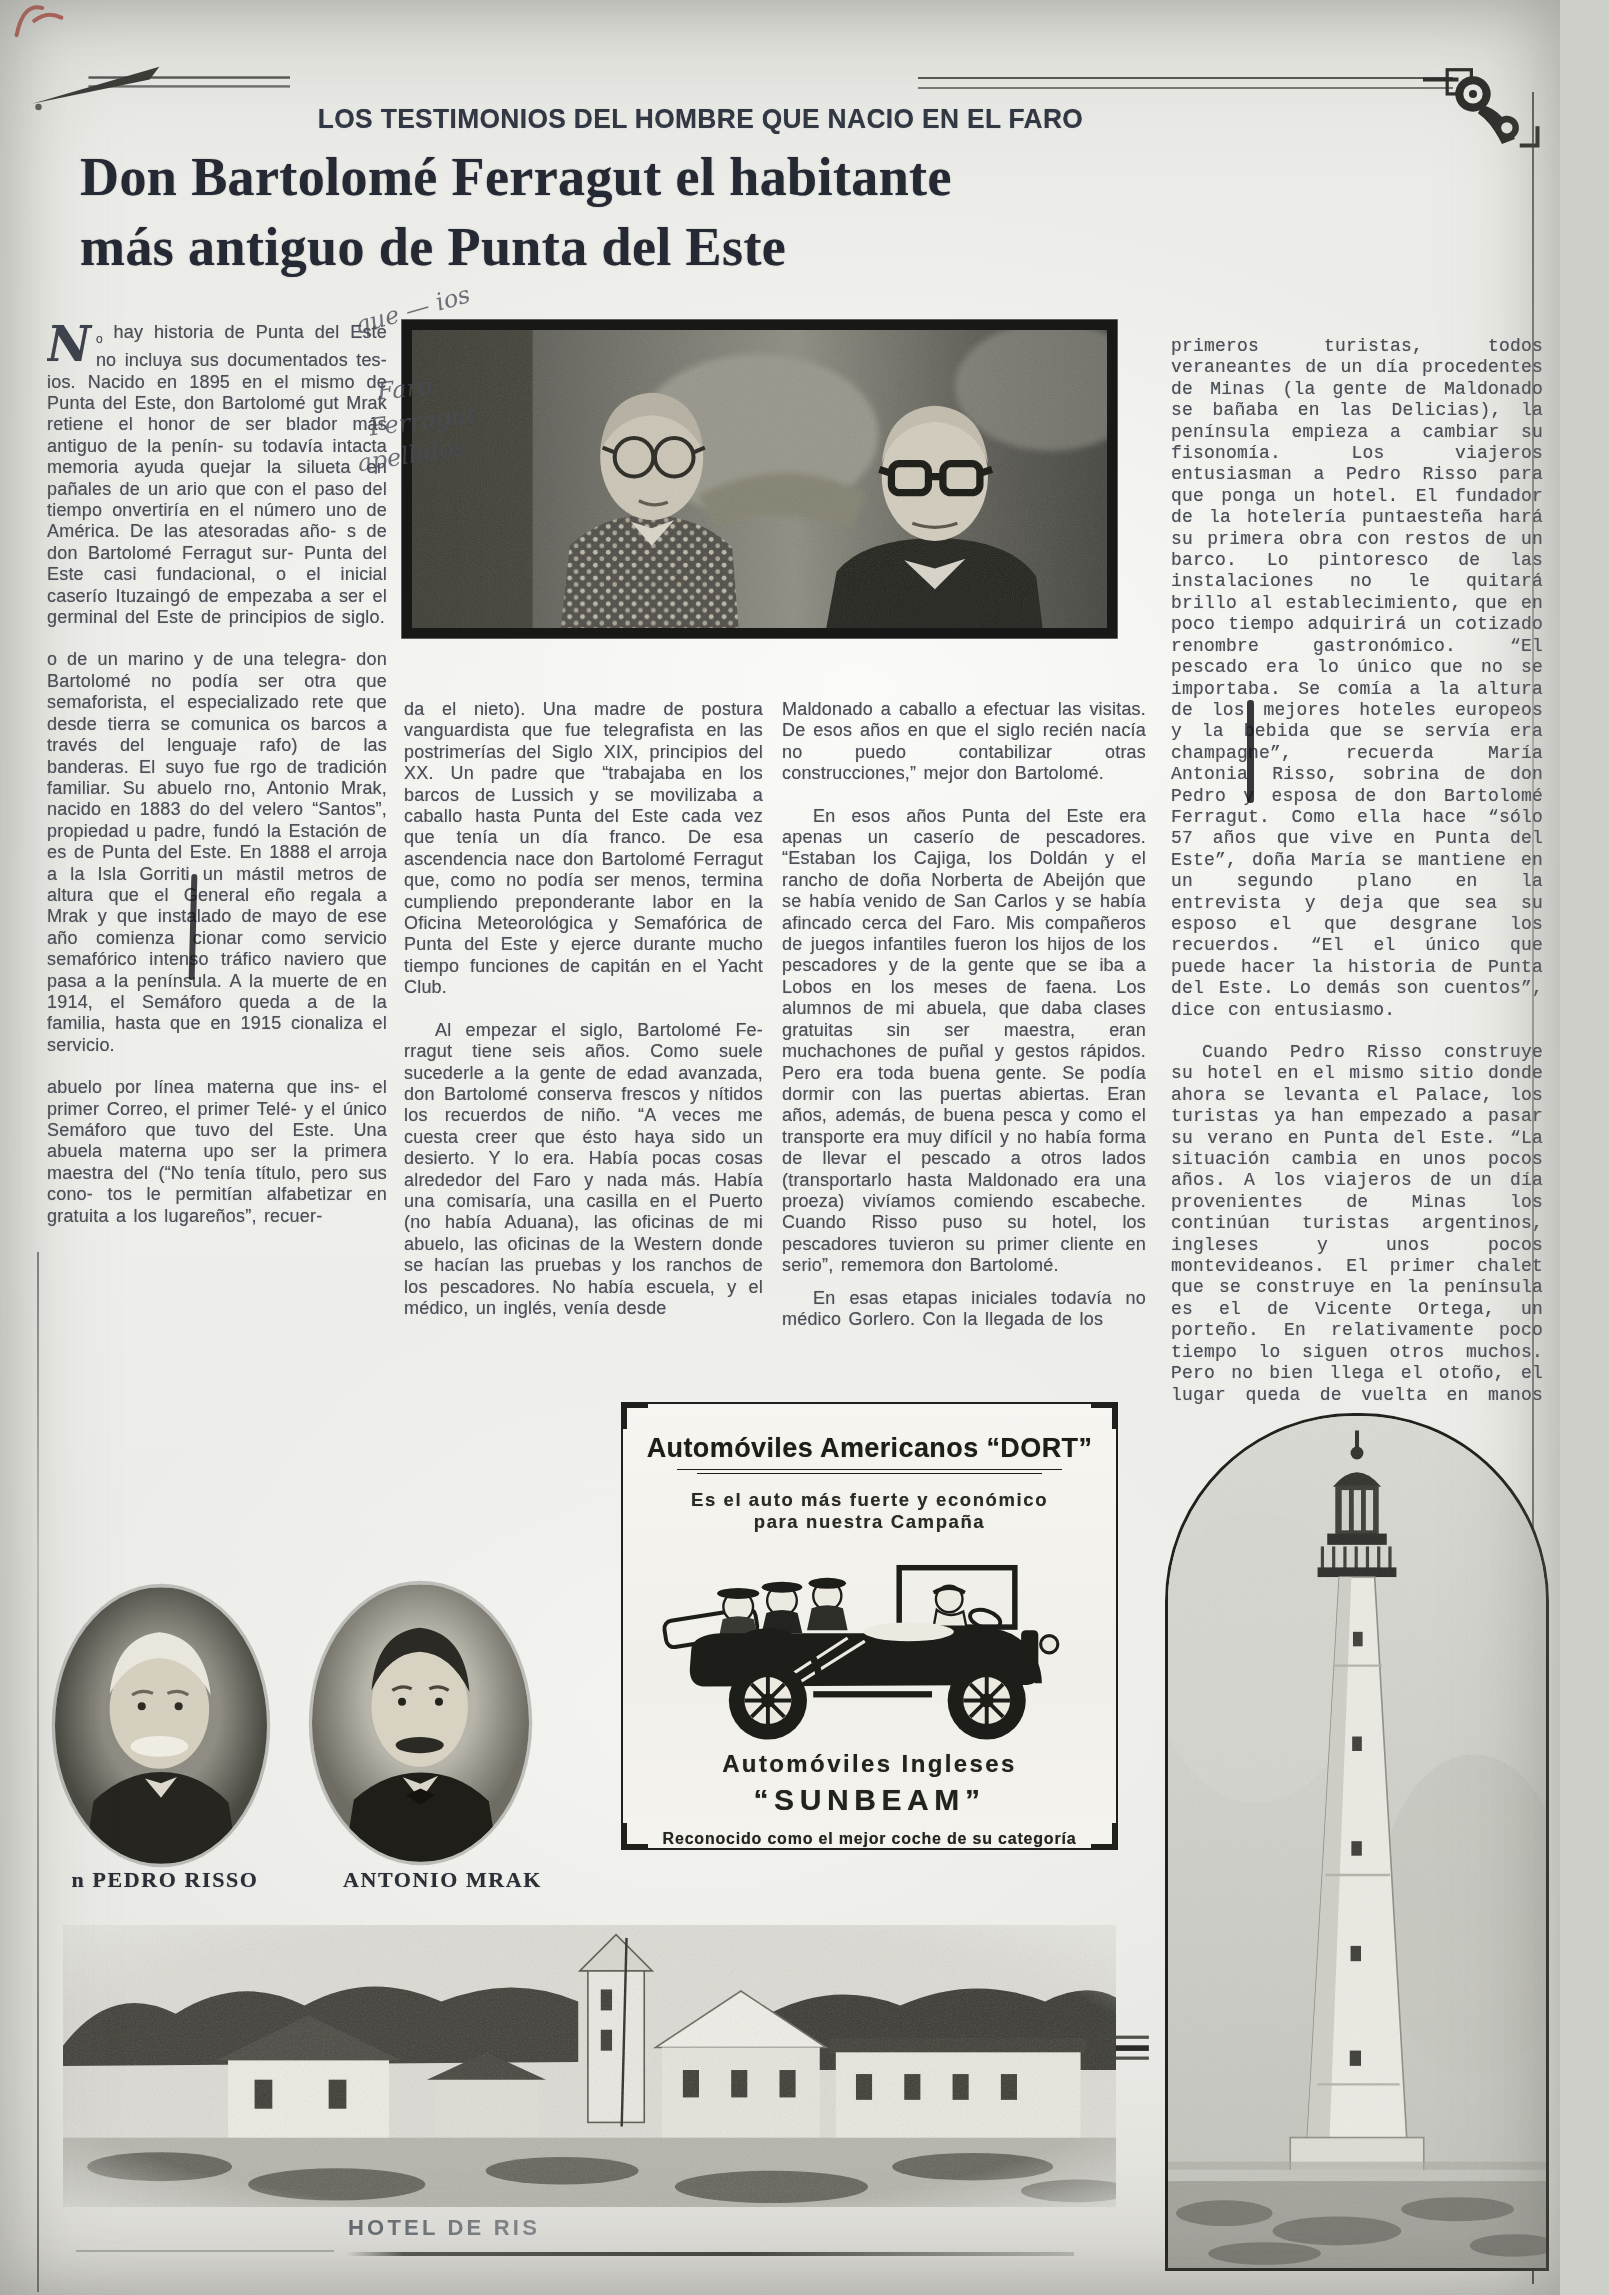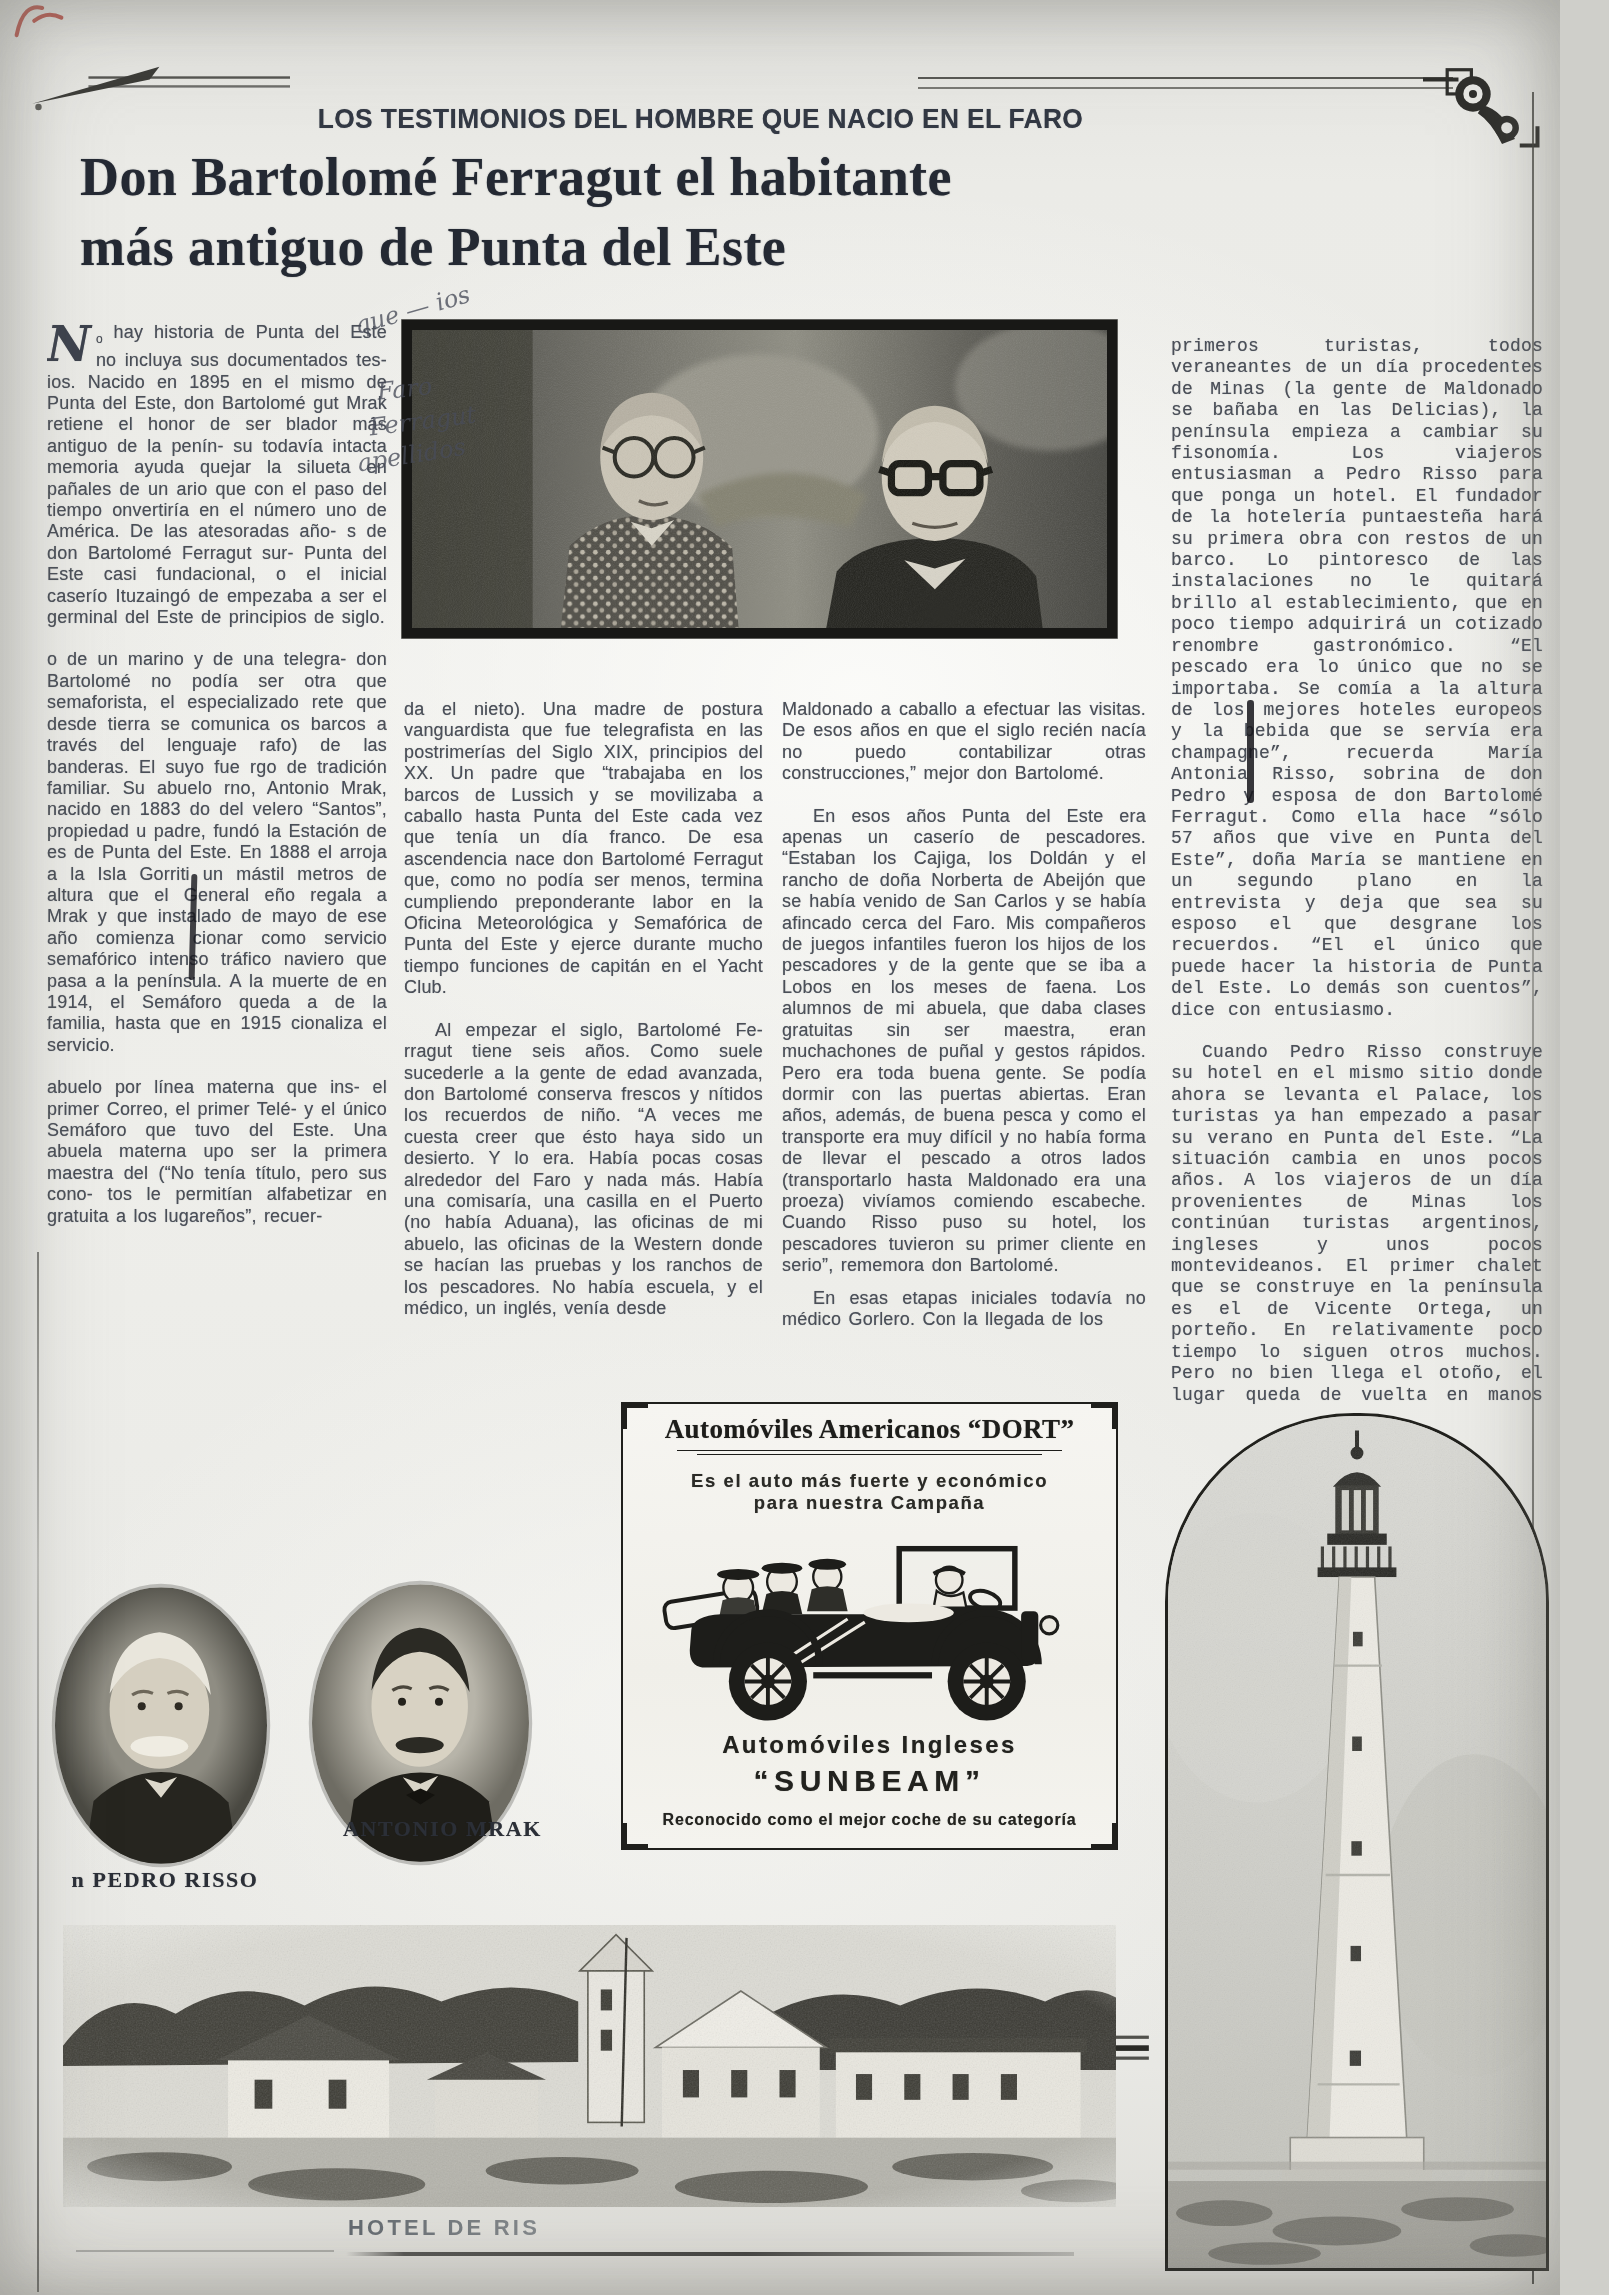--- a/index.html
+++ b/index.html
@@ -210,28 +210,28 @@
       <path d="M113,240 L135,268 L157,238 L135,248 Z" fill="#d9d5c8"></path>
       <path d="M117,262 l18,12 l18,-12 l-18,-8 Z" fill="#14130f"></path>
       <ellipse cx="134" cy="152" rx="60" ry="75" fill="#d8d2c3"></ellipse>
       <path d="M74,132 Q80,60 134,54 Q190,60 196,134 Q172,86 134,84 Q96,86 74,132 Z" fill="#2b2a24"></path>
       <ellipse cx="134" cy="200" rx="30" ry="10" fill="#2b2a24"></ellipse>
       <circle cx="112" cy="146" r="5" fill="#24221c"></circle>
         <circle cx="158" cy="146" r="5" fill="#24221c"></circle>
       <path d="M100,132 q12,-8 24,-2 M146,130 q12,-6 24,2" stroke="#4a463c" stroke-width="4" fill="none"></path>
     </svg>
   </div>
-  <div class="abs portrait-caption" style="left:334px;top:1816px;width:217px;">ANTONIO MRAK</div>
+  <div class="abs portrait-caption" style="left:334px;top:1867px;width:217px;">ANTONIO MRAK</div>
 
   <div class="abs adbox" style="left:621px;top:1402px;width:493px;height:444px;">
     <div class="adcorner tl"></div>
     <div class="adcorner tr"></div>
     <div class="adcorner bl"></div>
     <div class="adcorner br"></div>
-    <div class="ad-title" style="margin-top:10px;font-family:Liberation Serif, serif;">Automóviles Americanos “DORT”</div>
+    <div class="ad-title" style="margin-top:29px;">Automóviles Americanos “DORT”</div>
     <div class="ad-title-rule"></div>
     <div class="ad-title-rule2"></div>
     <div class="ad-tag" style="margin-top:14.5px;">Es el auto más fuerte y económico</div>
     <div class="ad-tag">para nuestra Campaña</div>
     <svg style="display:block;margin:4.8px auto 0 auto;" width="451" height="211" viewBox="0 0 560 270">
       <rect x="18" y="98" width="118" height="34" rx="10" transform="rotate(-9 77 115)" fill="none" stroke="#1d1d1a" stroke-width="5"></rect>
       <g>
         <circle cx="112" cy="88" r="19" fill="#ece9e1" stroke="#1d1d1a" stroke-width="3"></circle>
         <ellipse cx="112" cy="71" rx="27" ry="7" fill="#1d1d1a"></ellipse>
         <path d="M92,104 Q112,96 132,104 L136,124 L88,124 Z" fill="#3a3a35"></path>

